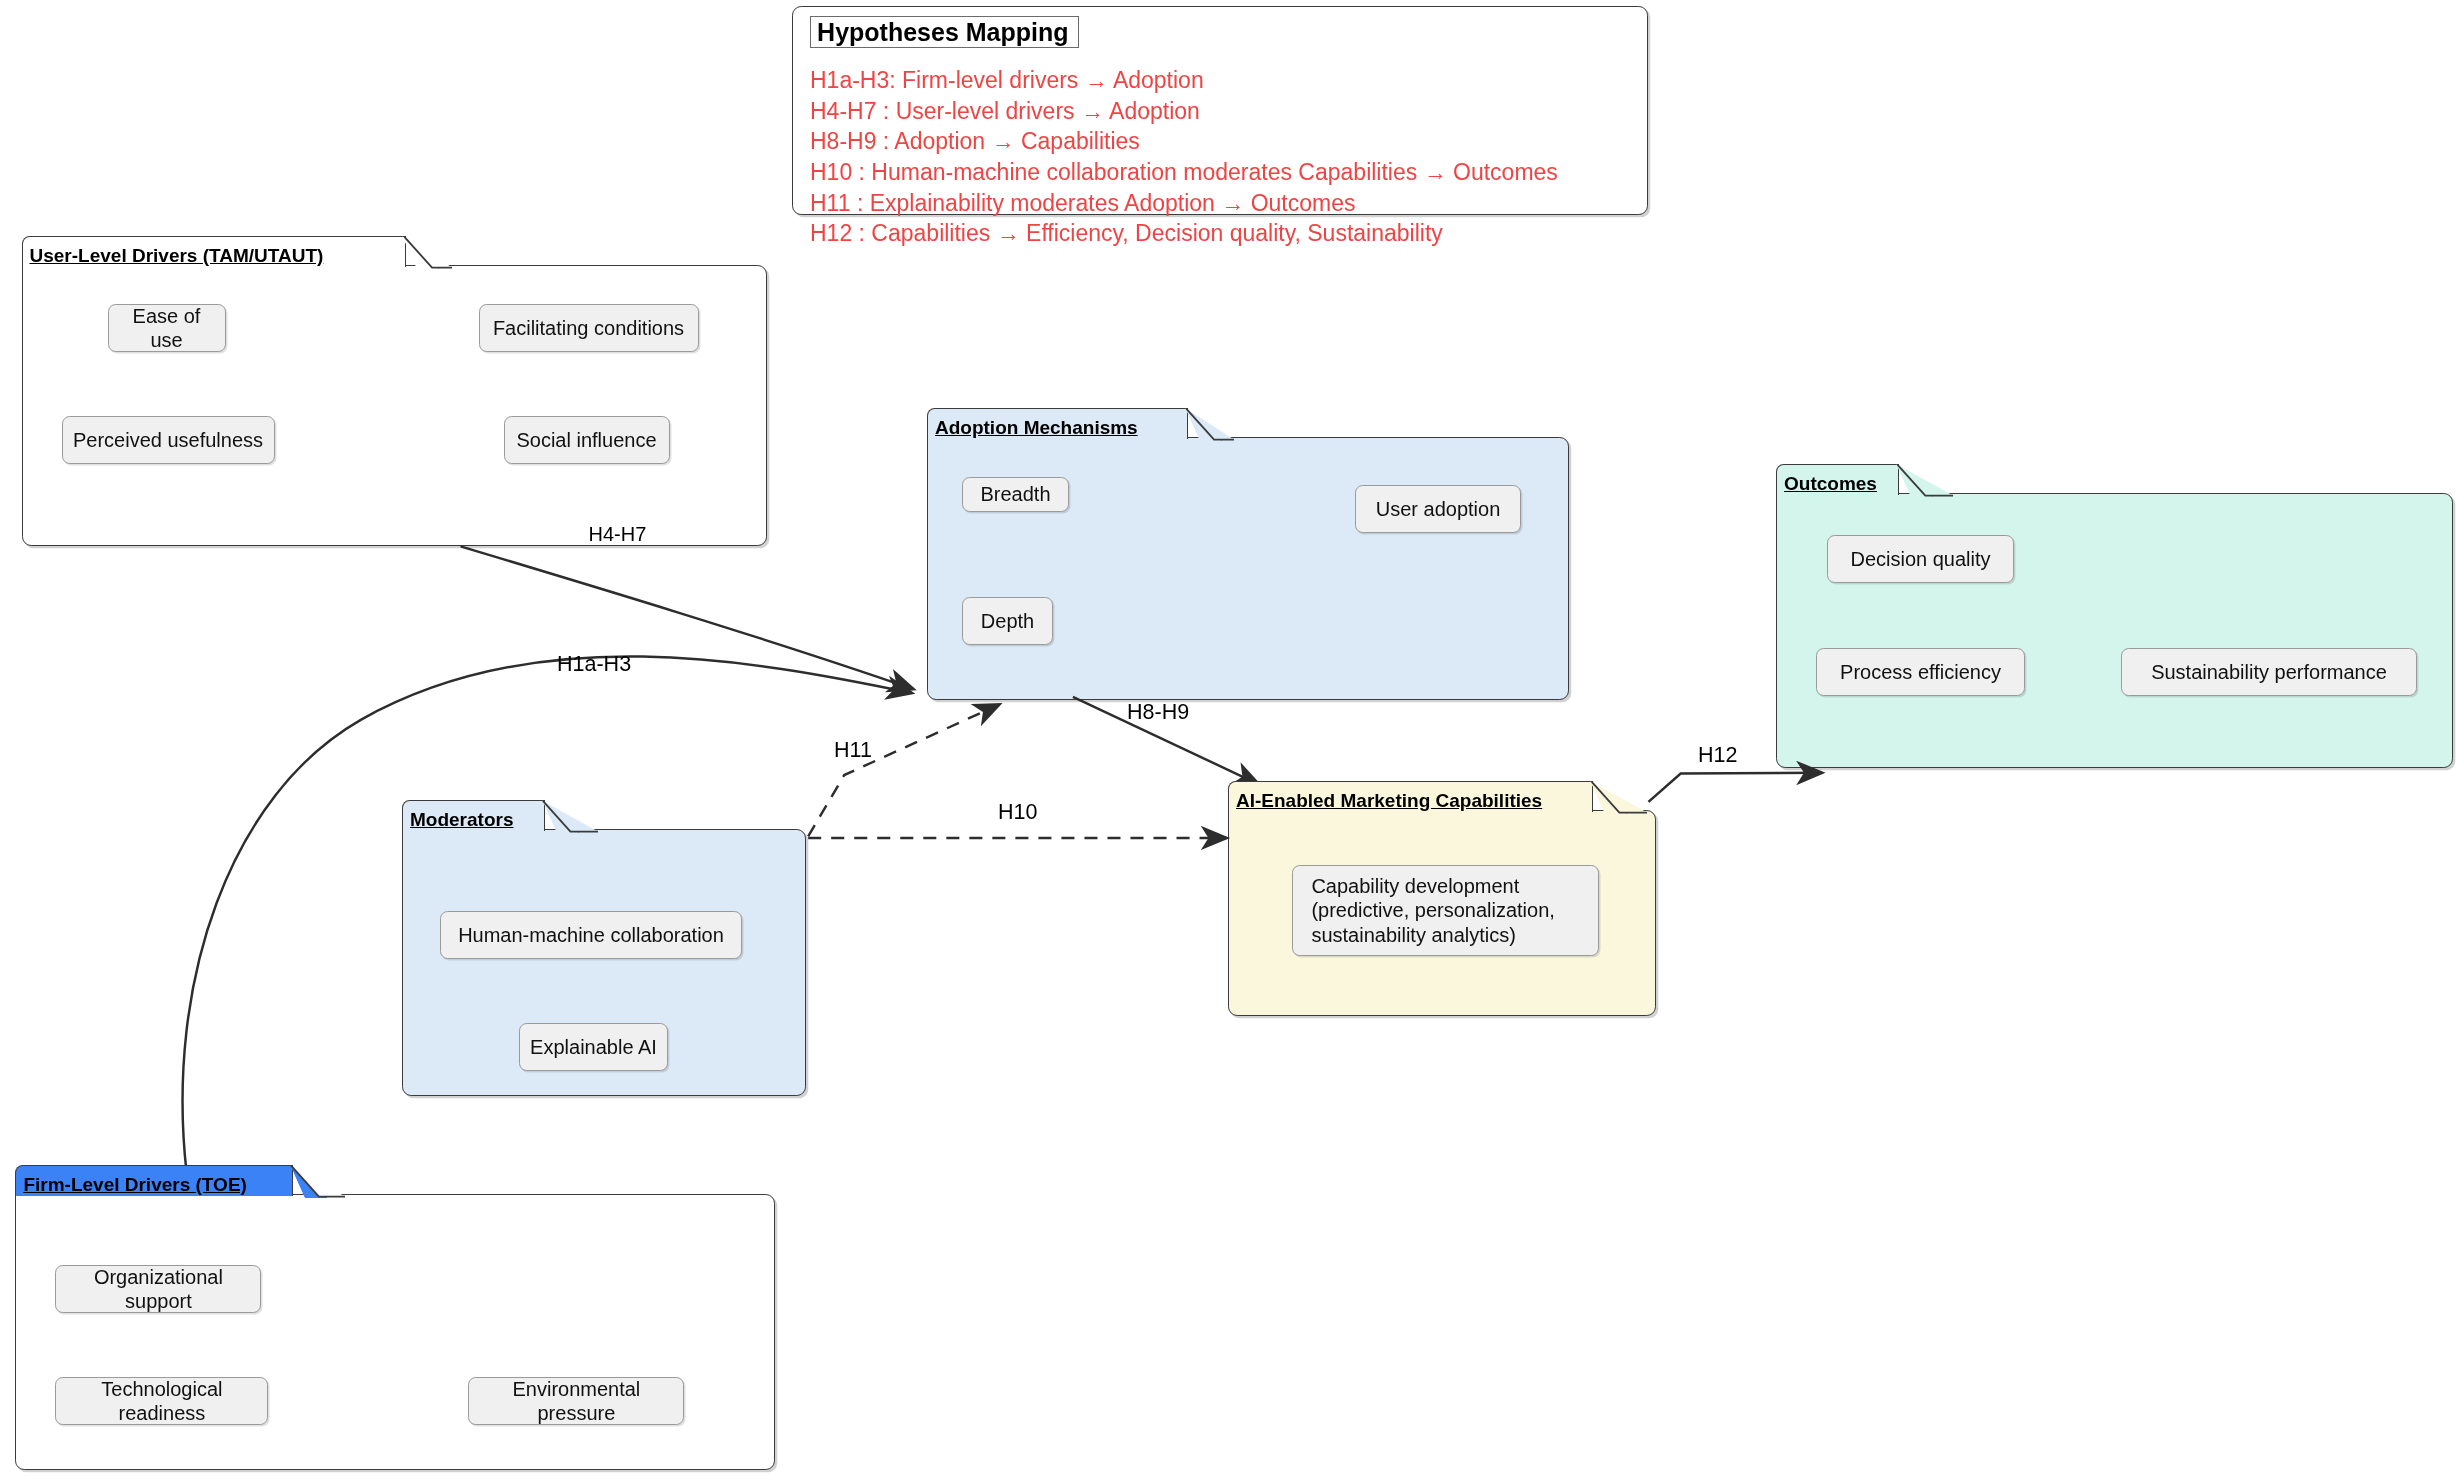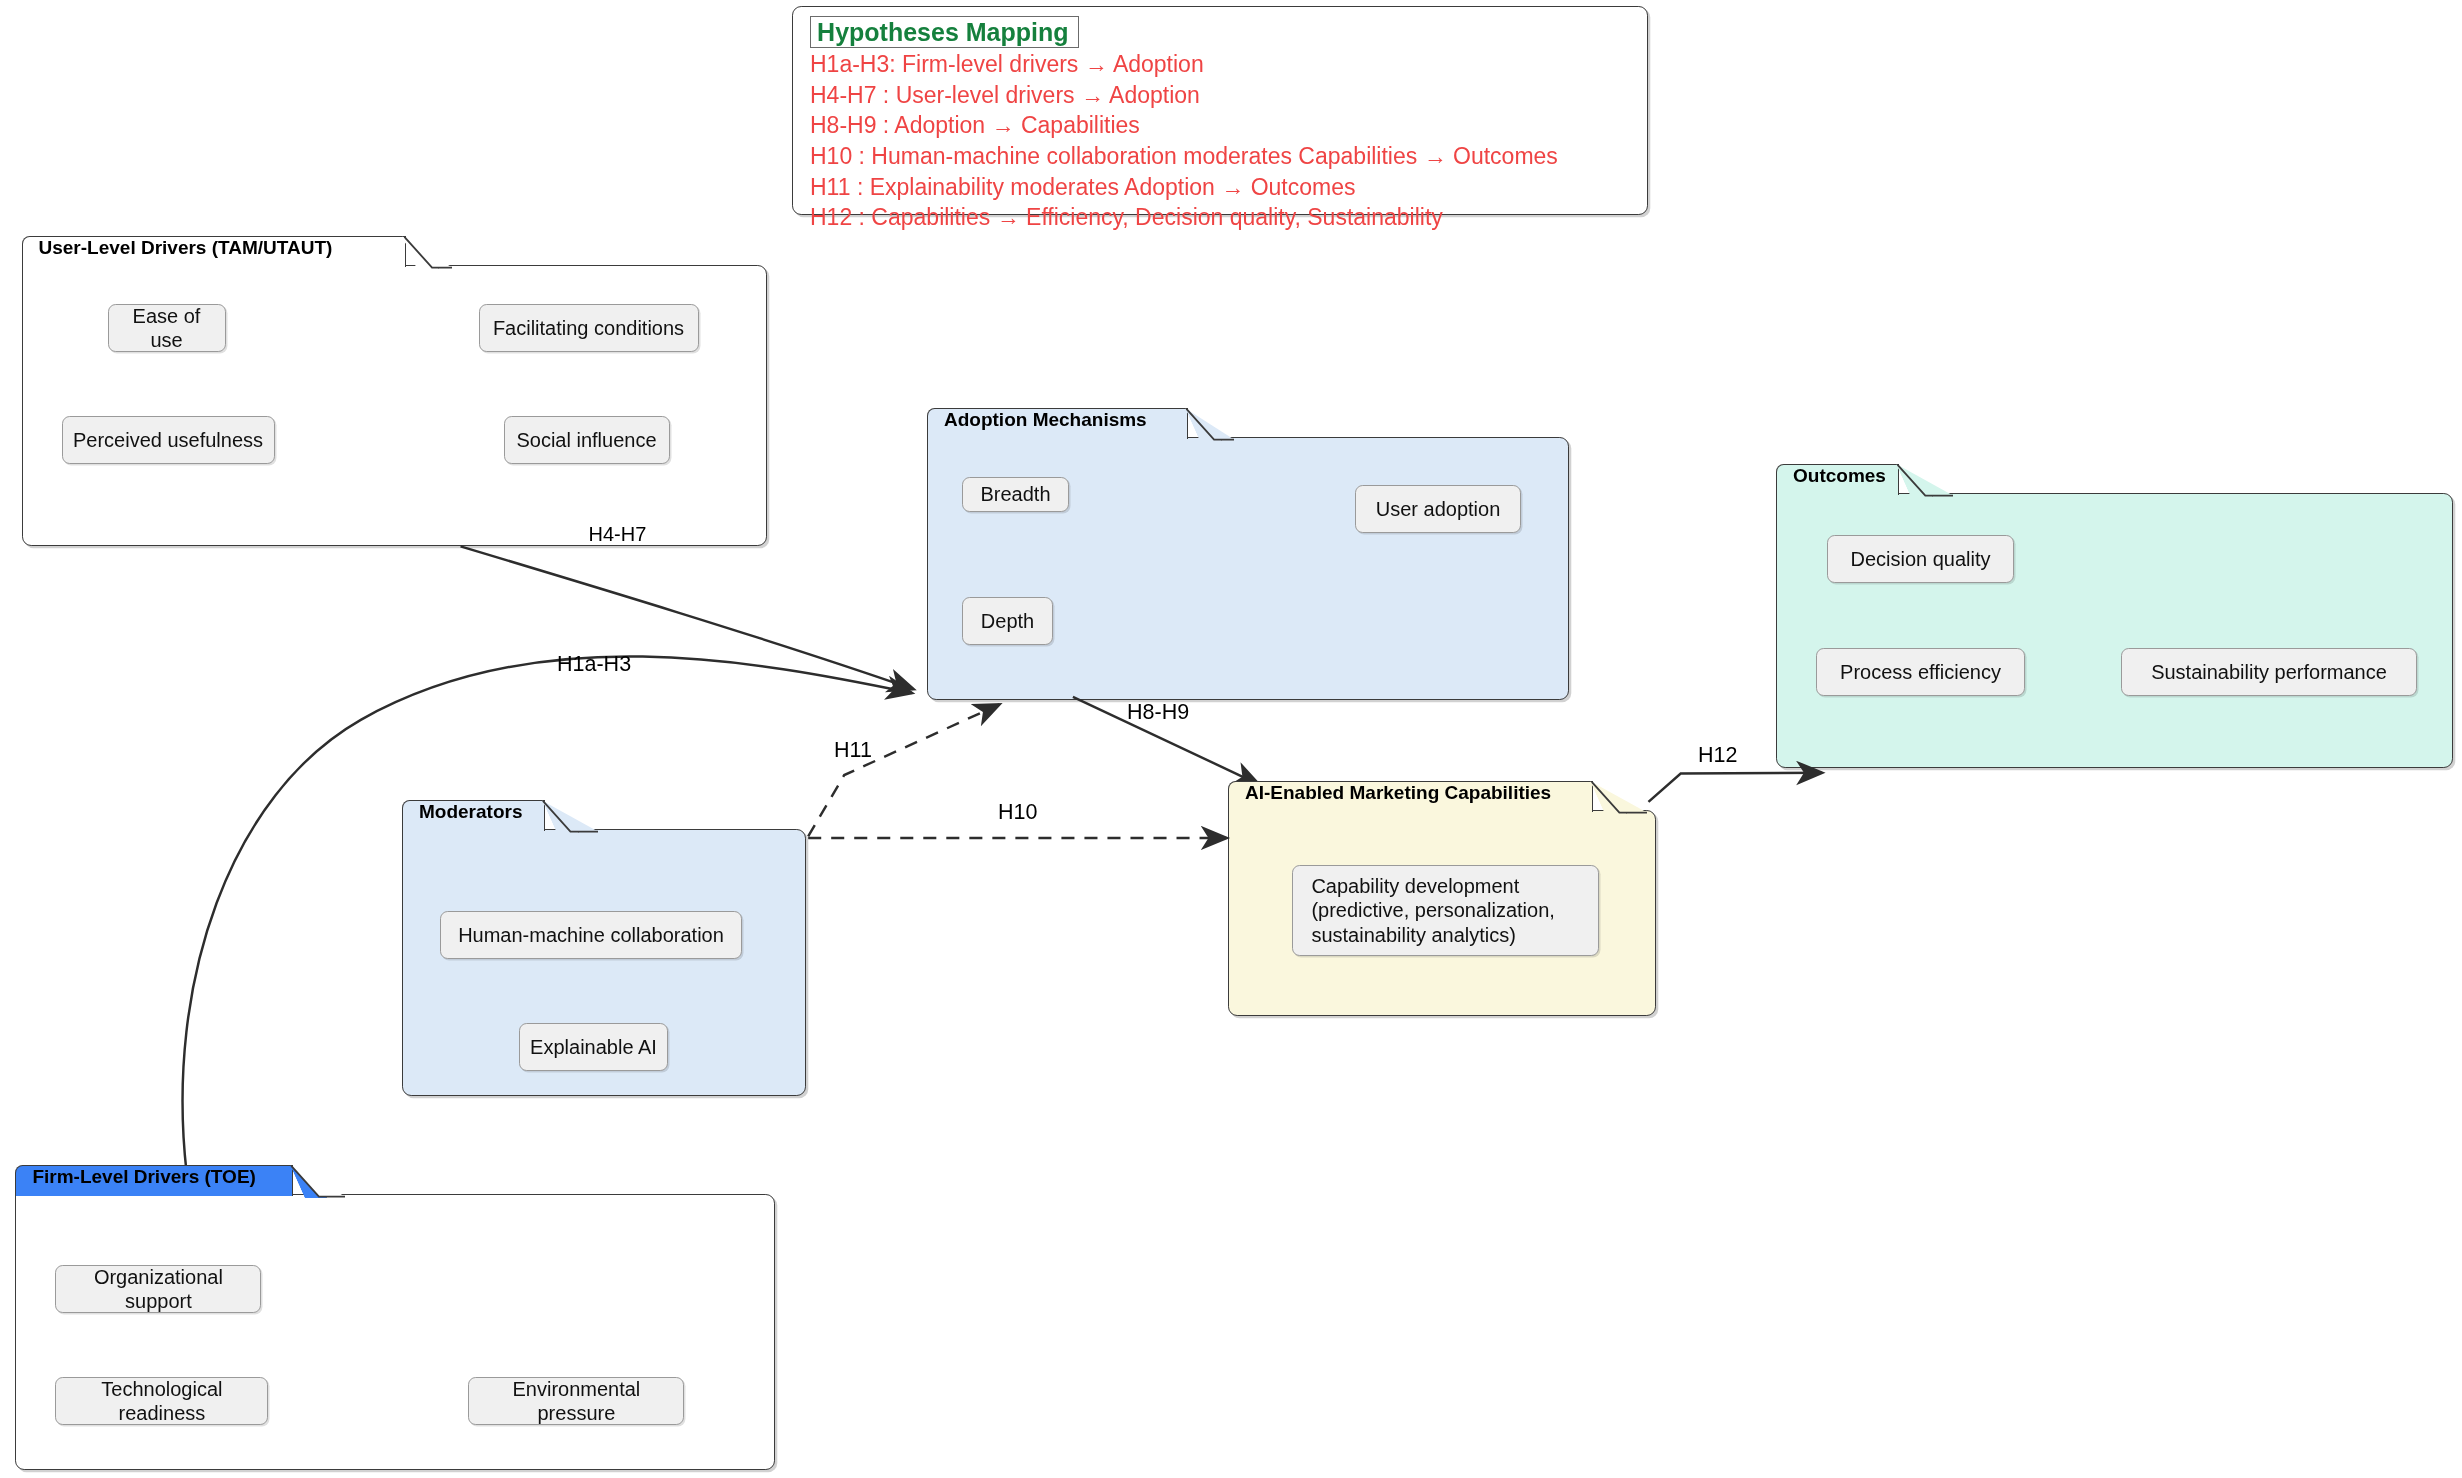--- a/index.html
+++ b/index.html
@@ -7,37 +7,38 @@
   #canvas{position:relative;width:2462px;height:1478px;background:#ffffff;overflow:hidden;}
 
   
   #legend{
     position:absolute;left:792px;top:6.1px;width:856px;height:209px;
     background:#ffffff;border:1.5px solid #3b3b3b;border-radius:9.2px;
     box-shadow:2.3px 2.3px 0 rgba(0,0,0,.18);
     box-sizing:border-box;padding:9.2px 17px;
   }
   #legend .legend-title{
-    display:inline-block;font-size:25px;font-weight:bold;color:#15803d;
-    border:1.5px solid #6b6b6b;padding:1.5px 9.2px 2.3px 6.1px;margin-bottom:1px;
+    display:inline-block;font-size:25px;font-weight:bold;color:#000000;
+    border:1.5px solid #6b6b6b;padding:1.5px 9.2px 2.3px 6.1px;margin-bottom:17px;
     background:#fff;line-height:1.05;
   }
   #legend .legend-line{
     font-size:23px;color:#ef4444;line-height:1.33;white-space:pre;
   }
 
   
   .pkg{position:absolute;box-sizing:border-box;}
   .pkg .tab{
     position:absolute;left:0;top:0;height:31px;box-sizing:border-box;
     border:1.5px solid #3b3b3b;border-bottom:none;
     border-radius:7.7px 0 0 0;
-    display:flex;align-items:flex-start;padding:0 7px 0 16px;
+    display:flex;align-items:flex-end;padding:0 7px 0 7px;
     font-size:19px;font-weight:bold;color:#000;white-space:nowrap;
     z-index:3;
+    text-decoration:underline;
   }
   .pkg .tab::after{
     content:"";position:absolute;right:-20px;top:-1.5px;width:21.5px;height:32px;
     background:inherit;
     border-top:1.5px solid #3b3b3b;border-right:1.5px solid #3b3b3b;
     -webkit-clip-path:polygon(0 0,100% 100%,100% 100%,0 100%);
     clip-path:polygon(0 0,100% 100%,0 100%);
     transform:skewX(24deg);transform-origin:top left;
     border-left:none;border-bottom:none;
   }

